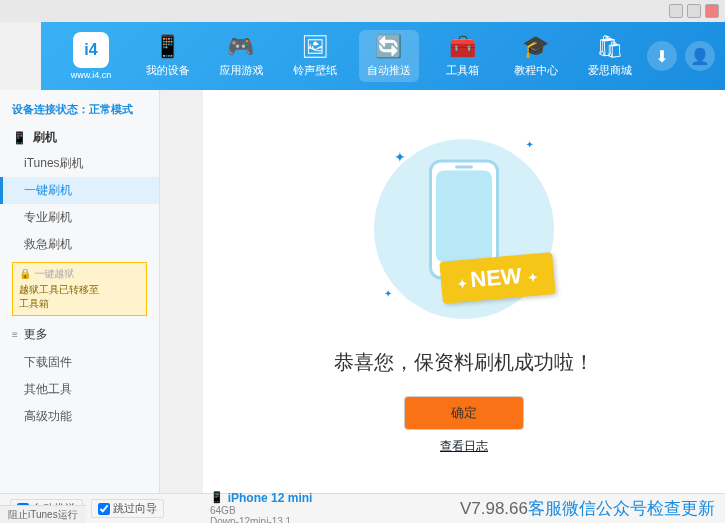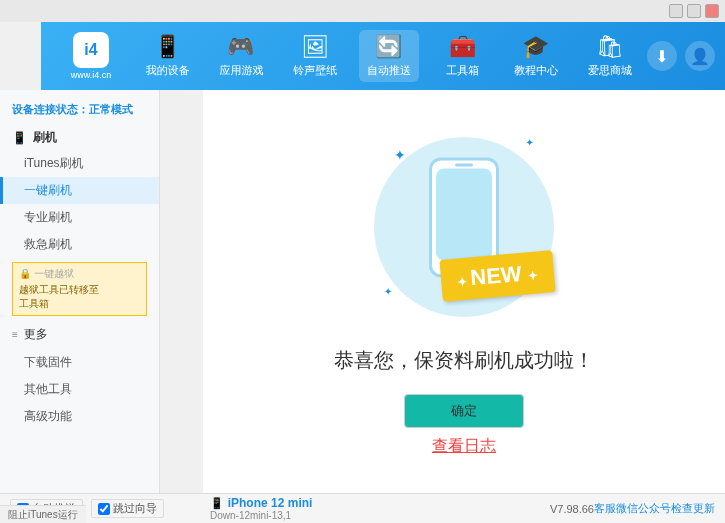--- a/index.html
+++ b/index.html
@@ -235,33 +235,33 @@
 
     .success-msg {
       font-size: 20px;
       color: #333;
       margin-bottom: 20px;
       font-weight: 500;
     }
 
     .confirm-btn {
       width: 120px; height: 34px;
-      background: #14b8a6;
+      background: #f97316;
       border: 1px solid #ccc;
       border-radius: 4px;
       font-size: 13px;
       color: #333;
       cursor: pointer;
       margin-bottom: 8px;
       display: flex; align-items: center; justify-content: center;
     }
 
     .goto-link {
-      font-size: 16px;
-      color: #ef4444;
+      font-size: 12px;
+      color: #0f172a;
       cursor: pointer;
       text-decoration: underline;
     }
 
     
     .bottombar {
       height: 30px;
       background: #f5f5f5;
       border-top: 1px solid #ddd;
       display: flex;
@@ -285,21 +285,21 @@
       width: 160px;
       font-size: 11px;
     }
     .device-name { color: #1a8de0; font-weight: bold; font-size: 12px; }
     .device-info { color: #888; font-size: 10px; }
 
     .bottom-center { flex: 1; }
 
     .bottom-right {
       display: flex; gap: 0; align-items: center;
-      font-size: 11px; color: #666;
+      font-size: 17px; color: #666;
     }
     .bottom-right a { color: #1a8de0; text-decoration: none; cursor: pointer; }
 
     .itunes-bar {
       position: absolute;
       bottom: 0; left: 0;
       background: #f0f0f0;
       border-top: 1px solid #ddd;
       font-size: 10px;
       color: #666;
@@ -441,20 +441,21 @@
     <label class="checkbox-item">
       <input type="checkbox" checked="" style="">
       <span>跳过向导</span>
     </label>
   </div>
   <div class="bottom-device">
     <div style="display:flex;align-items:center;gap:4px;">
       <span>📱</span>
       <span class="device-name">iPhone 12 mini</span>
     </div>
+    <div class="device-info">64GB</div>
     <div class="device-info">Down-12mini-13,1</div>
   </div>
   <div class="bottom-center"></div>
   <div class="bottom-right">
     <span>V7.98.66</span>
     <a>客服</a>
     <a>微信公众号</a>
     <a>检查更新</a>
   </div>
   <div class="itunes-bar">

